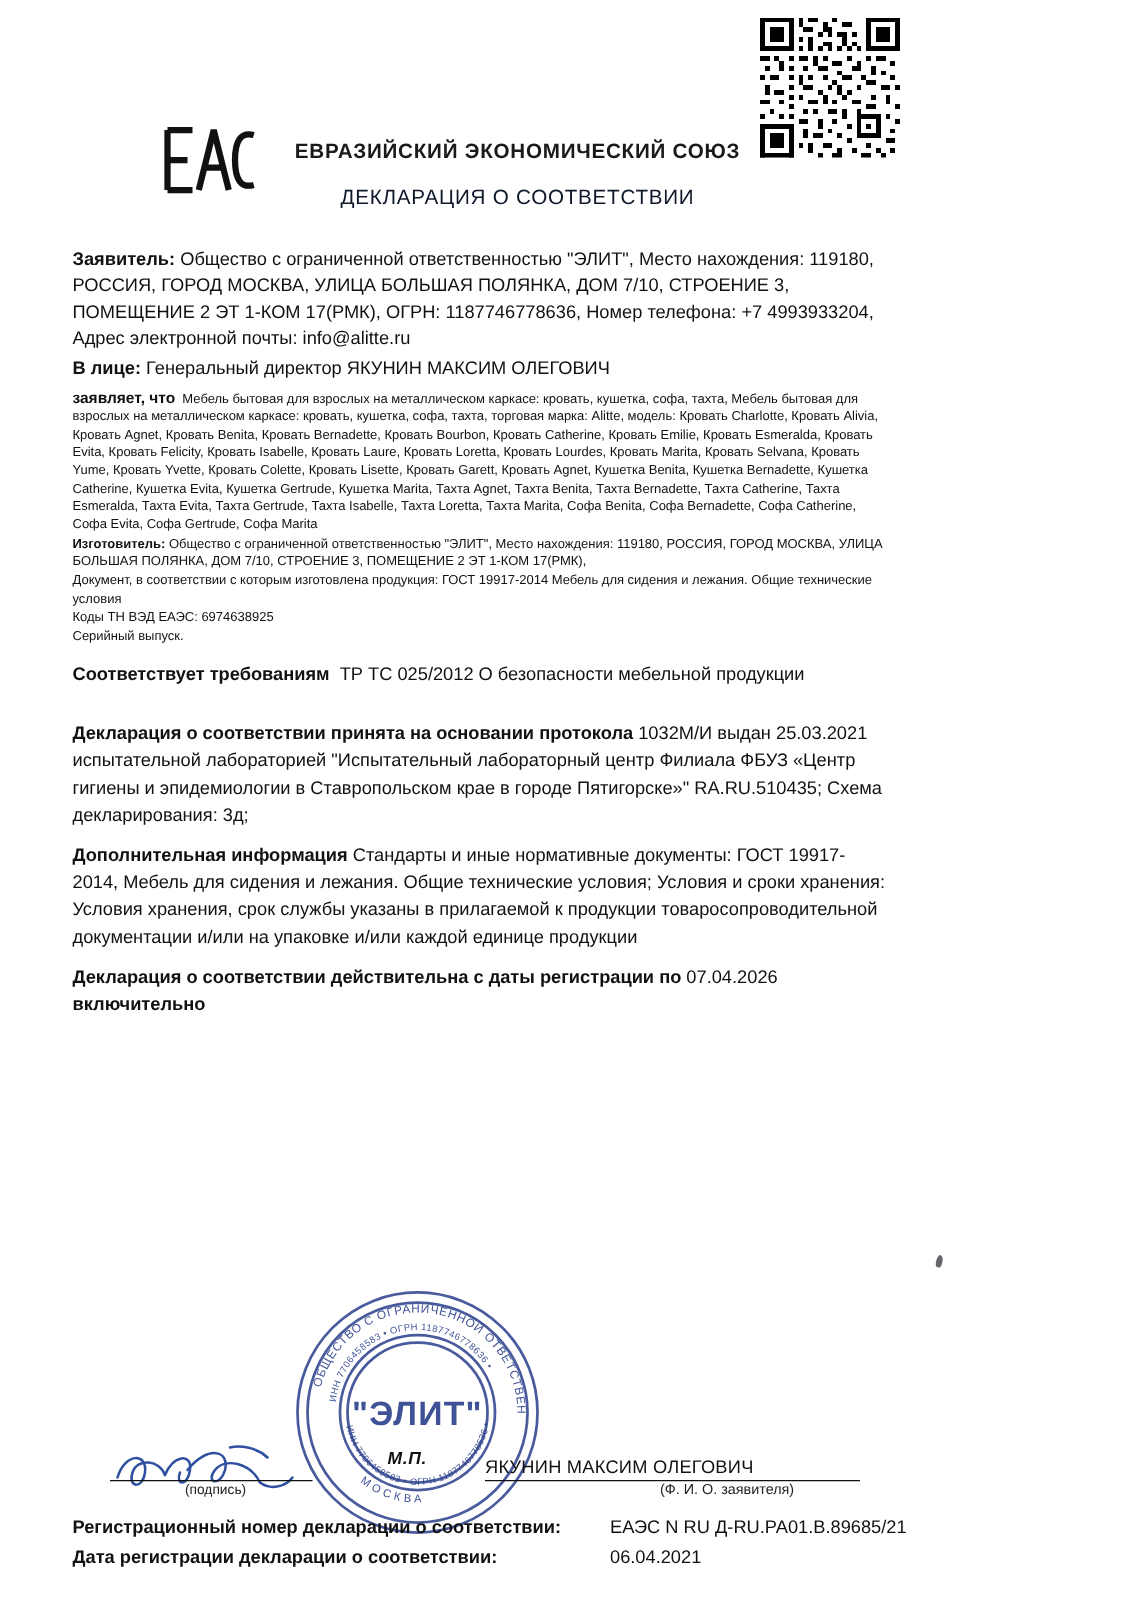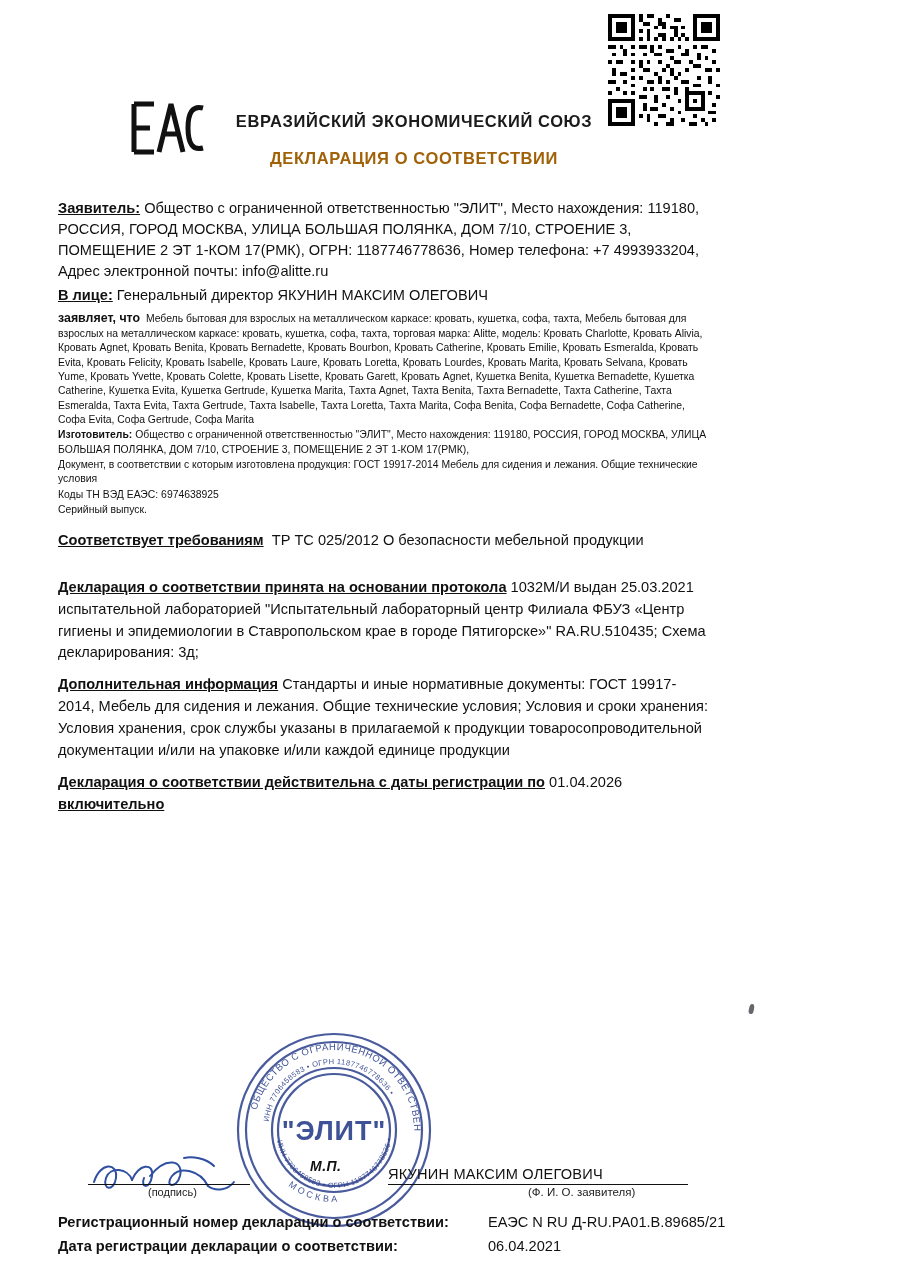--- a/index.html
+++ b/index.html
@@ -50,35 +50,35 @@
   }
   .doc-title1 {
     font-size: 16.5px;
     font-weight: bold;
     letter-spacing: 0.6px;
     color: #1a1a1a;
     margin-left: 60px;
   }
   .doc-title2 {
     font-size: 16.5px;
-    font-weight: bold;
+    font-weight: normal;
     letter-spacing: 0.6px;
-    color: #a16207;
+    color: #0f172a;
     margin-top: 18px;
     margin-left: 60px;
   }
 
   
   .body-block {
     margin-top: 30px;
     font-size: 14.6px;
     line-height: 1.45;
     color: #111;
   }
-  .lbl { font-weight: bold; text-decoration: underline; }
+  .lbl { font-weight: bold; }
   .para { margin-bottom: 2px; }
 
   .small-block {
     font-size: 10.4px;
     line-height: 1.38;
     color: #111;
     margin-top: 4px;
   }
   .small-block .inline-lbl { font-weight: bold; font-size: 12.4px; }
   .small-line { margin-bottom: 1px; }
@@ -385,21 +385,21 @@
       <span>1032М/И выдан 25.03.2021 испытательной лабораторией "Испытательный лабораторный центр Филиала ФБУЗ «Центр гигиены и эпидемиологии в Ставропольском крае в городе Пятигорске»" RA.RU.510435; Схема декларирования: 3д;</span>
     </div>
 
     <div class="section tight">
       <span class="lbl">Дополнительная информация</span>
       <span>Стандарты и иные нормативные документы: ГОСТ 19917-2014, Мебель для сидения и лежания. Общие технические условия; Условия и сроки хранения: Условия хранения, срок службы указаны в прилагаемой к продукции товаросопроводительной документации и/или на упаковке и/или каждой единице продукции</span>
     </div>
 
     <div class="section tight">
       <span class="lbl">Декларация о соответствии действительна с даты регистрации по</span>
-      <span>01.04.2026</span>
+      <span>07.04.2026</span>
       <span class="lbl">включительно</span>
     </div>
   </div>
 
   <div class="speck"></div>
 
   <div class="stamp-wrap">
     <svg width="205" height="205" viewBox="0 0 205 205" aria-hidden="true">
       <defs>
         <path id="ringTop" d="M 22,102 A 80,80 0 0 1 182,102"></path>

